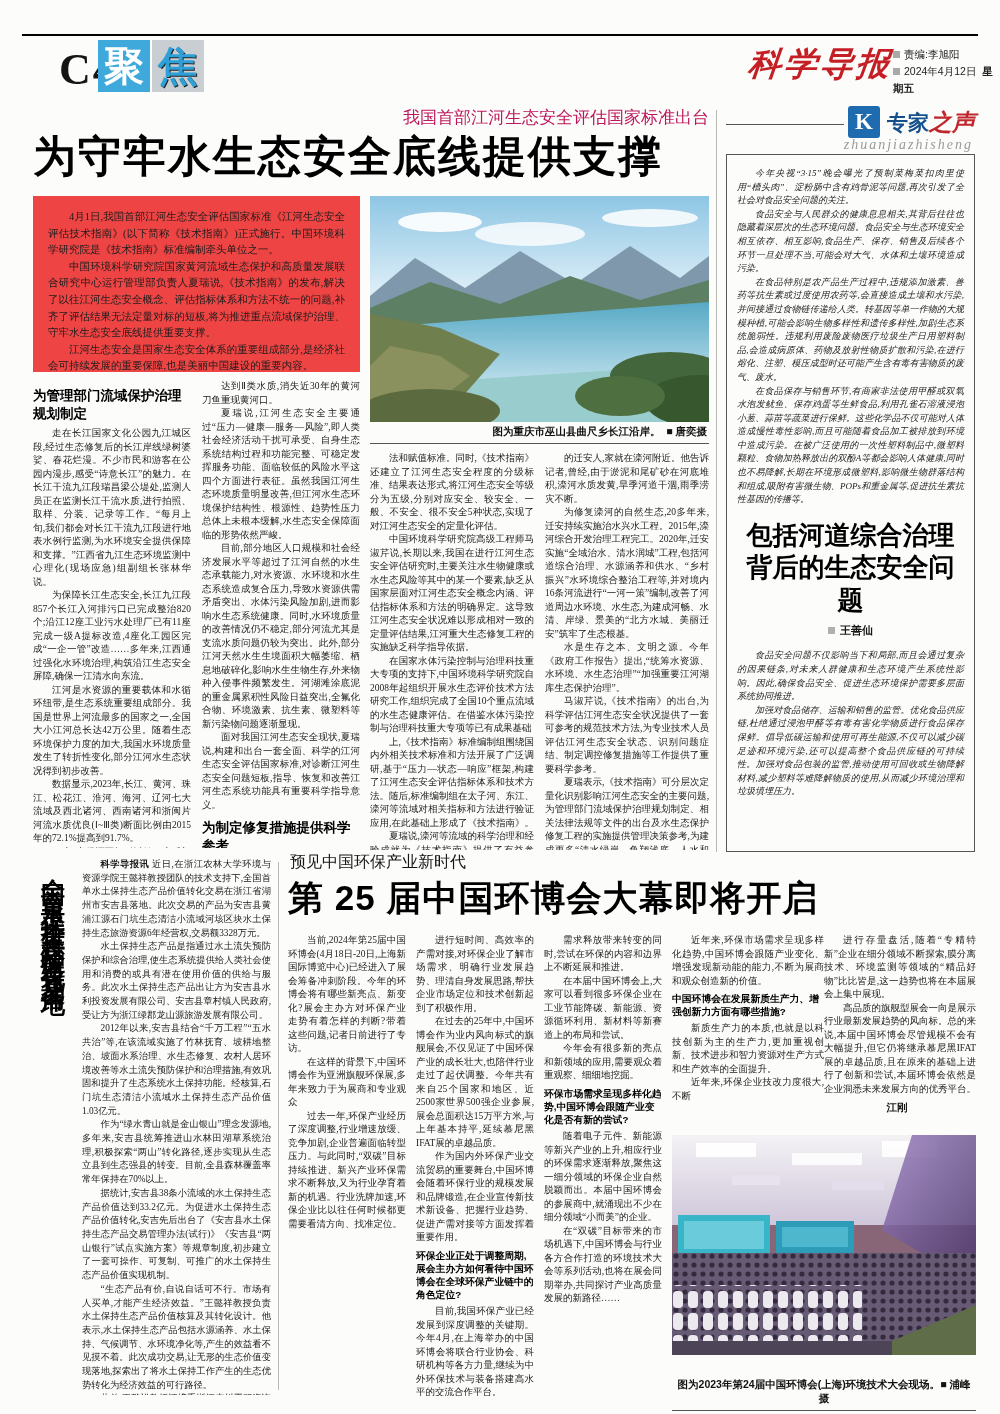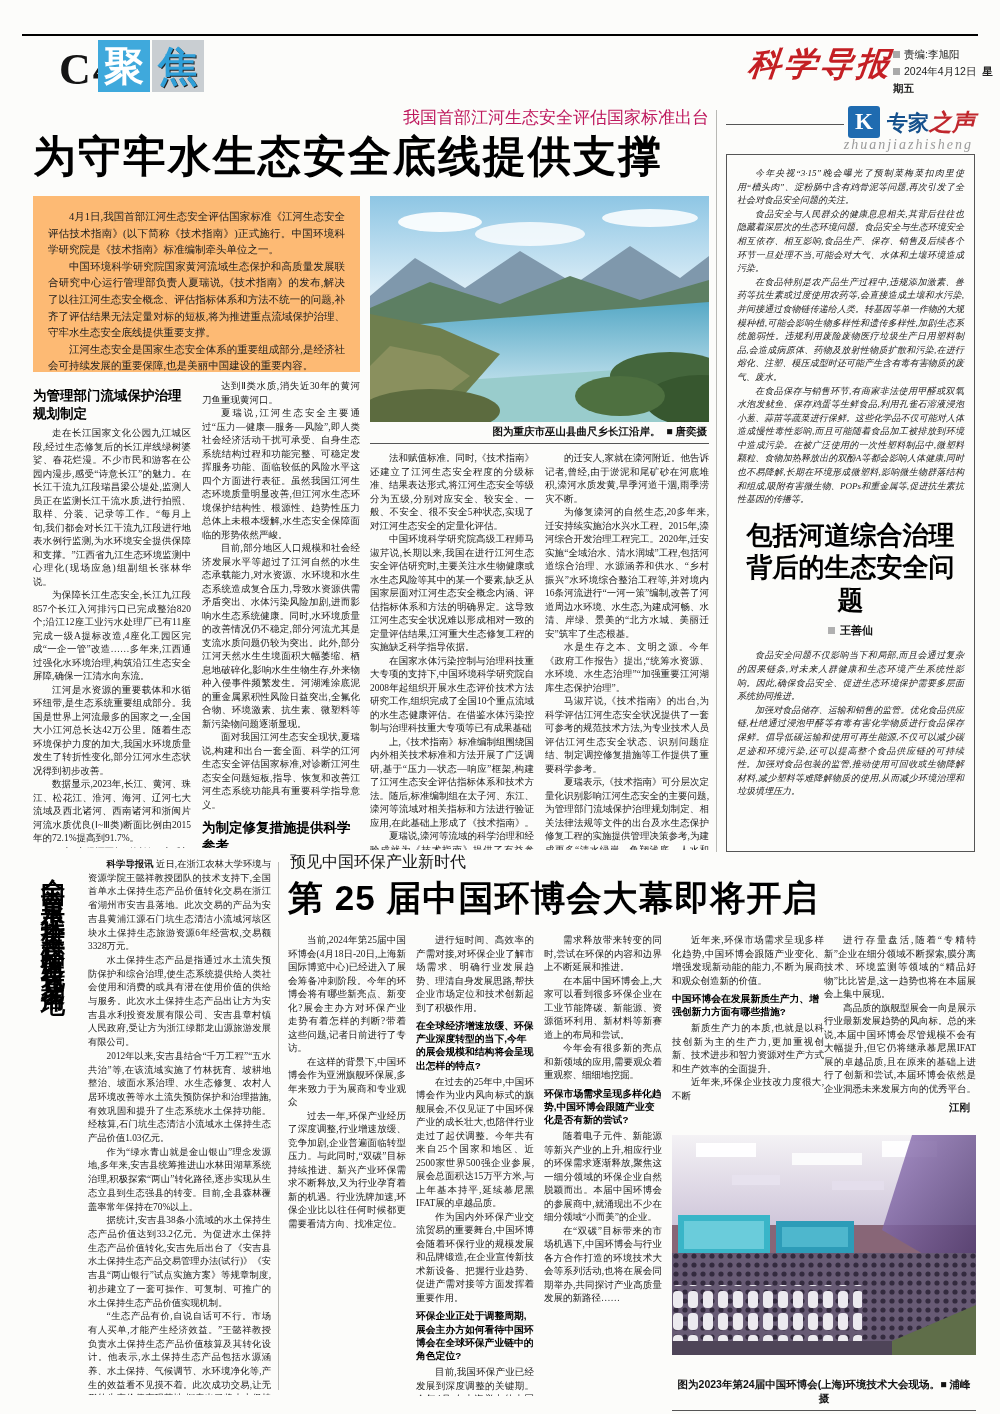--- a/index.html
+++ b/index.html
@@ -18,34 +18,34 @@
             font-style:italic;transform:skewX(-6deg);letter-spacing:3px;font-family:"Liberation Serif",serif;}
   .hinfo{left:893px;top:46px;font-family:"Liberation Sans",sans-serif;font-size:10.5px;line-height:17px;color:#222;}
   .hinfo .sqm{display:inline-block;width:7px;height:7px;background:#a9a9a9;margin-right:4px;}
   
   .main-wrap{left:33px;top:106px;width:676px;height:745px;}
   .kicker{font-family:"Liberation Sans",sans-serif;font-size:17px;margin:0 0 3px 2px;color:#be185d;text-align:right;}
   .headline{font-family:"Liberation Sans",sans-serif;font-size:43px;font-weight:900;
             letter-spacing:2px;margin:2px 0 0;line-height:1.15;color:#000;}
   .main-left{position:absolute;left:0;top:90px;width:327px;}
   .main-right{position:absolute;left:337px;top:90px;width:339px;}
-  .lead-box{background:#fdba74;padding:13px 15px;box-sizing:border-box;height:176px;overflow:hidden;}
+  .lead-box{background:#ef4444;padding:13px 15px;box-sizing:border-box;height:176px;overflow:hidden;}
   .lead-box p{font-size:10.5px;line-height:16.6px;text-indent:2em;margin:0;text-align:justify;color:#1c1c1c;}
   .photo-frame{width:339px;height:226px;overflow:hidden;background:#9cc;}
   .caption{font-family:"Liberation Sans",sans-serif;font-size:10.5px;font-weight:700;
            border-bottom:1px solid #555;padding:3px 2px 4px;color:#111;}
   .cap-r{text-align:right;}
   .cap-c{text-align:center;}
   .cols{display:flex;gap:11px;margin-top:8px;}
   .col{flex:1;overflow:hidden;}
   .h472{height:468px;} .h402{height:398px;}
   .bpara{font-size:9.5px;line-height:13.5px;text-align:justify;text-indent:2em;margin:0;color:#1a1a1a;}
   .subhead{font-family:"Liberation Sans",sans-serif;font-weight:700;font-size:13.5px;
            line-height:1.3;margin:7px 0 5px;text-indent:0;color:#000;}
-  .byline{text-align:right;font-family:"Liberation Sans",sans-serif;font-weight:700;
+  .byline{text-align:center;font-family:"Liberation Sans",sans-serif;font-weight:700;
           font-size:10.5px;margin-top:5px;padding-right:6px;}
   .vrule{width:1px;background:#b8b8b4;}
   
   .sidebar{left:726px;top:106px;width:249px;}
   .sb-header{position:relative;height:42px;}
   .sb-line{position:absolute;left:0;top:18px;width:118px;height:1px;background:#555;}
   .sb-right{position:absolute;right:0;top:0;display:flex;align-items:center;gap:7px;}
   .k-box{width:32px;height:32px;background:#1f6bb0;color:#fff;font-weight:900;font-size:23px;
          display:flex;align-items:center;justify-content:center;border-radius:3px;
          font-family:"Liberation Serif",serif;}
@@ -59,21 +59,21 @@
   .sb-headline{font-family:"Liberation Sans",sans-serif;font-weight:900;font-size:26px;
                line-height:1.25;text-align:center;margin:12px 0 7px;color:#000;}
   .sb-byline{text-align:center;font-family:"Liberation Sans",sans-serif;font-size:11px;
              font-weight:700;margin:0 0 11px;}
   .sb-byline .sqm{display:inline-block;width:7px;height:7px;background:#b0b0b0;margin-right:5px;}
   
   .bl{left:33px;top:858px;width:238px;height:537px;display:flex;gap:9px;}
   .bl-title{width:40px;height:537px;writing-mode:vertical-rl;text-orientation:upright;
             font-family:"Liberation Sans",sans-serif;font-weight:900;font-size:24px;
             letter-spacing:6px;line-height:40px;color:#000;}
-  .bl-body{flex:1;height:537px;overflow:hidden;margin-left:6px;}
+  .bl-body{flex:1;height:537px;overflow:hidden;}
   .bl-body .bpara{font-size:9.3px;line-height:13.7px;}
   
   .expo{left:288px;top:852px;width:688px;}
   .expo-kicker{font-family:"Liberation Sans",sans-serif;font-size:16px;margin:0 0 2px 2px;}
   .expo-headline{font-family:"Liberation Sans",sans-serif;font-size:35px;font-weight:900;
                  letter-spacing:1px;margin:2px 0 12px;color:#000;}
   .expo-body{display:flex;gap:10px;}
   .expo-col{width:122px;height:462px;overflow:hidden;}
   .expo-right{width:304px;}
   .expo-two{display:flex;height:192px;overflow:hidden;}
@@ -245,21 +245,20 @@
         <div>
             <p class="bpara">当前,2024年第25届中国环博会(4月18日-20日,上海新国际博览中心)已经进入了展会筹备冲刺阶段。今年的环博会将有哪些新亮点、新变化?展会主办方对环保产业走势有着怎样的判断?带着这些问题,记者日前进行了专访。</p>
             <p class="bpara">在这样的背景下,中国环博会作为亚洲旗舰环保展,多年来致力于为展商和专业观众</p>
             <p class="bpara">过去一年,环保产业经历了深度调整,行业增速放缓、竞争加剧,企业普遍面临转型压力。与此同时,“双碳”目标持续推进、新兴产业环保需求不断释放,又为行业孕育着新的机遇。行业洗牌加速,环保企业比以往任何时候都更需要看清方向、找准定位。</p>
           </div>
       </div>
       <div class="expo-col">
         <div>
             <p class="bpara">进行短时间、高效率的产需对接,对环保企业了解市场需求、明确行业发展趋势、理清自身发展思路,帮扶企业市场定位和技术创新起到了积极作用。</p>
           </div>
-        <div class="qhead">在全球经济增速放缓、环保产业深度转型的当下,今年的展会规模和结构将会呈现出怎样的特点?</div>
         <div>
             <p class="bpara">在过去的25年中,中国环博会作为业内风向标式的旗舰展会,不仅见证了中国环保产业的成长壮大,也陪伴行业走过了起伏调整。今年共有来自25个国家和地区、近2500家世界500强企业参展,展会总面积达15万平方米,与上年基本持平,延续慕尼黑IFAT展的卓越品质。</p>
             <p class="bpara">作为国内外环保产业交流贸易的重要舞台,中国环博会随着环保行业的规模发展和品牌锻造,在企业宣传新技术新设备、把握行业趋势、促进产需对接等方面发挥着重要作用。</p>
           </div>
         <div class="qhead">环保企业正处于调整周期,展会主办方如何看待中国环博会在全球环保产业链中的角色定位?</div>
         <div>
             <p class="bpara">目前,我国环保产业已经发展到深度调整的关键期。今年4月,在上海举办的中国环博会将联合行业协会、科研机构等各方力量,继续为中外环保技术与装备搭建高水平的交流合作平台。</p>
           </div>
       </div>
       <div class="expo-col">

